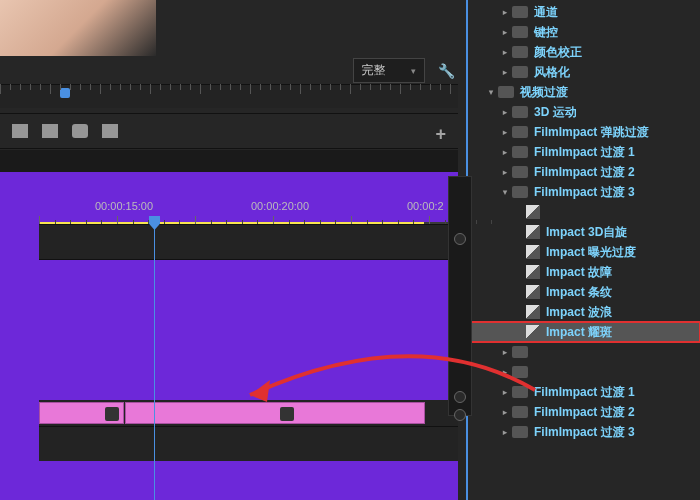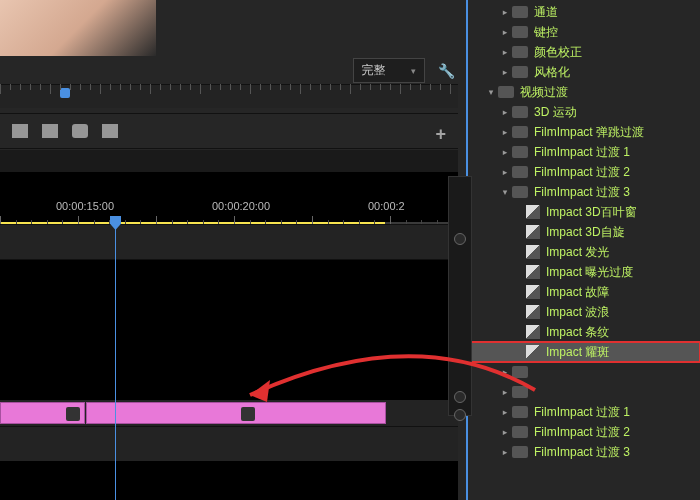--- a/index.html
+++ b/index.html
@@ -27,21 +27,21 @@
 
 .icon-bar { position: absolute; top: 113px; left: 0; right: 8px; height: 36px; background: #262626; border-top: 1px solid #111; border-bottom: 1px solid #111; display: flex; align-items: center; padding: 0 12px; gap: 14px; }
 .icon-bar .ico { width: 16px; height: 14px; background: #aaa; opacity: 0.85; }
 .icon-bar .cam { border-radius: 3px; }
 .icon-bar .plus { margin-left: auto; color: #bbb; font-size: 18px; font-weight: bold; background: none; width: auto; }
 
 
 .gap { position: absolute; top: 150px; left: 0; right: 8px; height: 22px; background: #1a1a1a; }
 
 
-.timeline { position: absolute; top: 172px; left: 0; right: 8px; bottom: 0; background: #000000; }
+.timeline { position: absolute; top: 172px; left: 0; right: 8px; bottom: 0; background: #6d28d9; padding-left: 39px; }
 .tl-ruler { height: 52px; position: relative; border-bottom: 1px solid #111; }
 .tl-label { position: absolute; top: 28px; font-size: 11px; color: #bbb; }
 .tl-tick-l { position: absolute; top: 44px; width: 1px; height: 8px; background: #666; }
 .tl-tick-s { position: absolute; top: 48px; width: 1px; height: 4px; background: #444; }
 .yellow-in { position: absolute; top: 50px; left: 0; width: 385px; height: 3px; background: #f7e450; }
 .yellow-out { position: absolute; top: 50px; left: 385px; right: 0; height: 3px; background: #3a3a3a; }
 .playhead-line { position: absolute; top: 44px; bottom: -330px; left: 115px; width: 1px; background: #4a90e2; z-index: 5; }
 .playhead-head { position: absolute; top: 44px; left: 110px; width: 11px; height: 14px; background: #4a90e2; clip-path: polygon(0 0, 100% 0, 100% 55%, 50% 100%, 0 55%); z-index: 6; }
 
 .tracks { position: relative; }
@@ -57,21 +57,21 @@
 
 
 .tree { padding: 2px 0; font-size: 12px; }
 .tree-row { display: flex; align-items: center; height: 20px; padding-left: 8px; cursor: pointer; }
 .tree-row.hl { background: #555; outline: 2px solid #e03030; outline-offset: -1px; }
 .arrw { width: 14px; color: #999; font-size: 9px; text-align: center; }
 .arrw.blank { visibility: hidden; }
 .fico { width: 16px; height: 12px; background: #555; margin-right: 6px; border-radius: 2px; }
 .fico.eff { background: #888; width: 14px; height: 14px; position: relative; }
 .fico.eff::after { content: ""; position: absolute; inset: 0; background: linear-gradient(135deg, #ddd 49%, #555 50%); }
-.lbl { color: #bef264; white-space: nowrap; }
+.lbl { color: #7dd3fc; white-space: nowrap; font-weight: bold; }
 .ind1 { padding-left: 16px; }
 .ind2 { padding-left: 30px; }
 .ind3 { padding-left: 44px; }
 
 
 .red-arrow { position: absolute; top: 340px; left: 235px; width: 305px; height: 70px; pointer-events: none; z-index: 100; }
 </style>
 </head>
 <body>
 
@@ -259,51 +259,45 @@
           <span class="lbl">FilmImpact 过渡 2</span>
         </div>
         <div class="tree-row ind2">
           <span class="arrw">▾</span>
           <span class="fico"></span>
           <span class="lbl">FilmImpact 过渡 3</span>
         </div>
         <div class="tree-row ind3">
           <span class="arrw blank">·</span>
           <span class="fico eff"></span>
-          <span class="lbl">Impact 3D百叶窗</span>
         </div>
         <div class="tree-row ind3">
           <span class="arrw blank">·</span>
           <span class="fico eff"></span>
           <span class="lbl">Impact 3D自旋</span>
         </div>
         <div class="tree-row ind3">
           <span class="arrw blank">·</span>
           <span class="fico eff"></span>
-          <span class="lbl">Impact 发光</span>
-        </div>
-        <div class="tree-row ind3">
-          <span class="arrw blank">·</span>
-          <span class="fico eff"></span>
           <span class="lbl">Impact 曝光过度</span>
         </div>
         <div class="tree-row ind3">
           <span class="arrw blank">·</span>
           <span class="fico eff"></span>
           <span class="lbl">Impact 故障</span>
         </div>
         <div class="tree-row ind3">
           <span class="arrw blank">·</span>
           <span class="fico eff"></span>
+          <span class="lbl">Impact 条纹</span>
+        </div>
+        <div class="tree-row ind3">
+          <span class="arrw blank">·</span>
+          <span class="fico eff"></span>
           <span class="lbl">Impact 波浪</span>
-        </div>
-        <div class="tree-row ind3">
-          <span class="arrw blank">·</span>
-          <span class="fico eff"></span>
-          <span class="lbl">Impact 条纹</span>
         </div>
         <div class="tree-row ind3 hl">
           <span class="arrw blank">·</span>
           <span class="fico eff"></span>
           <span class="lbl">Impact 耀斑</span>
         </div>
         <div class="tree-row ind2">
           <span class="arrw">▸</span>
           <span class="fico"></span>
         </div>

